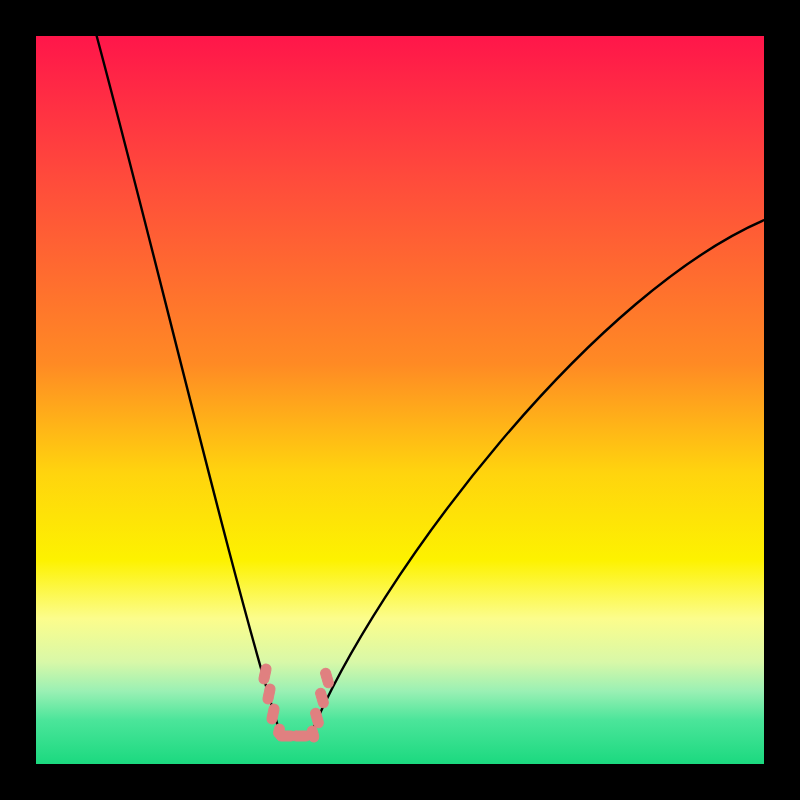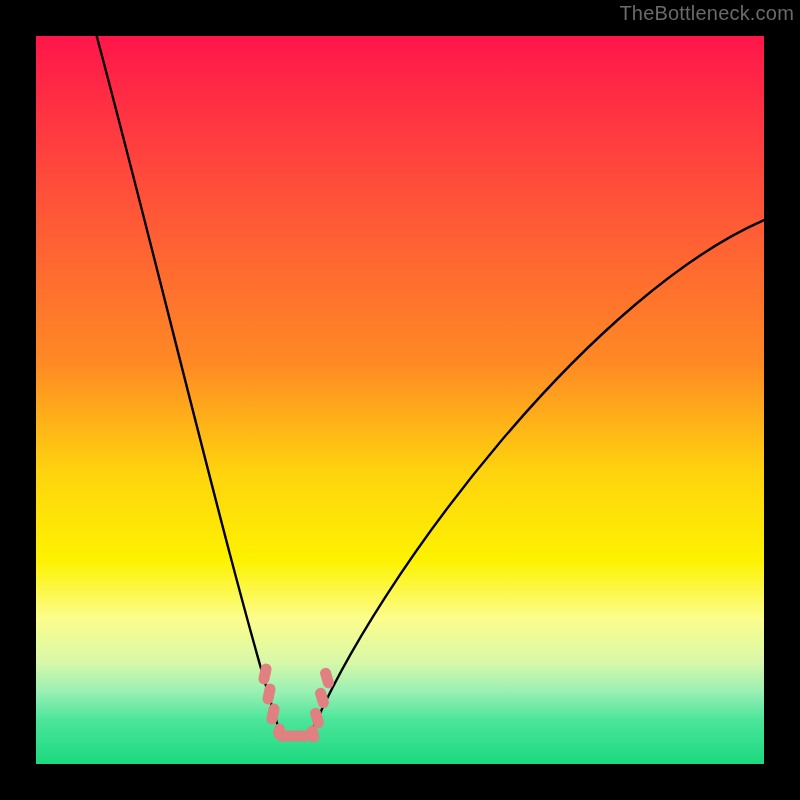--- a/index.html
+++ b/index.html
@@ -75,14 +75,13 @@
       <rect x="238" y="688" width="10" height="14" rx="5" transform="rotate(12 243 695)"></rect>
       <rect x="240" y="695" width="20" height="10" rx="5"></rect>
       <rect x="255" y="695" width="20" height="10" rx="5"></rect>
       <rect x="272" y="690" width="10" height="16" rx="5" transform="rotate(-16 277 698)"></rect>
       <rect x="276" y="672" width="10" height="20" rx="5" transform="rotate(-16 281 682)"></rect>
       <rect x="281" y="652" width="10" height="20" rx="5" transform="rotate(-16 286 662)"></rect>
       <rect x="286" y="632" width="10" height="20" rx="5" transform="rotate(-16 291 642)"></rect>
     </g>
   </svg>
 
-  <div class="watermark">TheBottleneck.com</div>
 </div>
 
 </body></html>

